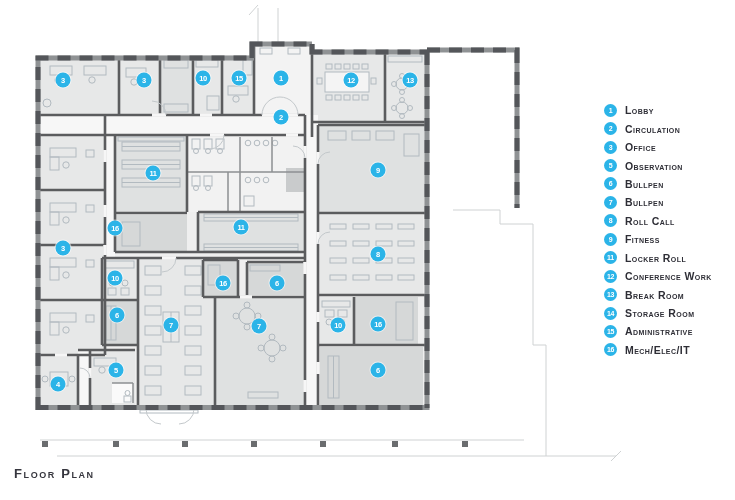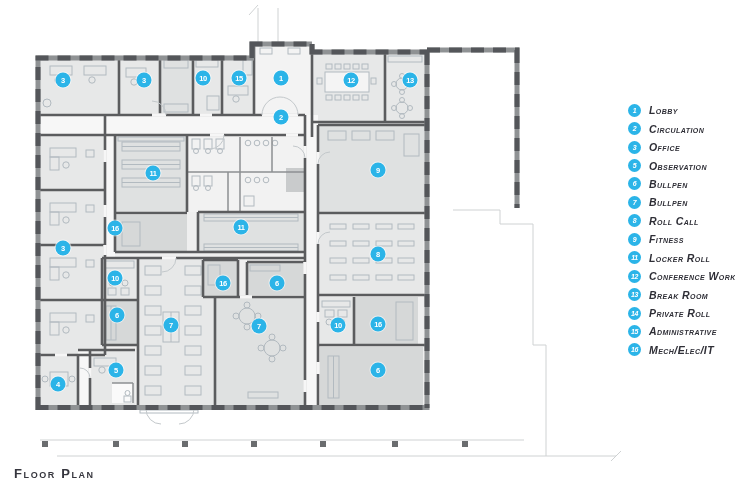--- a/index.html
+++ b/index.html
@@ -8,21 +8,21 @@
   .plan-svg{position:absolute;left:0;top:0;}
   
   .marker{
     position:absolute;width:15px;height:15px;border-radius:50%;
     background:var(--accent,#2BB4E8);color:#fff;
     font-size:7.5px;font-weight:bold;line-height:15px;text-align:center;
     transform:translate(-50%,-50%);letter-spacing:-0.4px;
     box-shadow:0 0 0 1px rgba(255,255,255,.55);
   }
   
-  .legend{position:absolute;left:628px;top:101px;font-style:italic;}
+  .legend{position:absolute;left:604px;top:101px;}
   .legend-row{display:flex;align-items:center;height:18.45px;}
   .legend-badge{
     flex:0 0 13px;width:13px;height:13px;border-radius:50%;
     background:var(--accent,#2BB4E8);color:#fff;font-size:7px;font-weight:bold;
     line-height:13px;text-align:center;margin-right:8px;letter-spacing:-0.3px;
   }
   .legend-label{
     font-size:10.5px;font-weight:700;font-variant:small-caps;
     color:#2e2e36;letter-spacing:0.45px;white-space:nowrap;
   }
@@ -398,21 +398,21 @@
       <div class="legend-row">
         <span class="legend-badge">12</span>
         <span class="legend-label">Conference Work</span>
       </div>
       <div class="legend-row">
         <span class="legend-badge">13</span>
         <span class="legend-label">Break Room</span>
       </div>
       <div class="legend-row">
         <span class="legend-badge">14</span>
-        <span class="legend-label">Private Roll</span>
+        <span class="legend-label">Storage Room</span>
       </div>
       <div class="legend-row">
         <span class="legend-badge">15</span>
         <span class="legend-label">Administrative</span>
       </div>
       <div class="legend-row">
         <span class="legend-badge">16</span>
         <span class="legend-label">Mech/Elec/IT</span>
       </div>
     </div>

